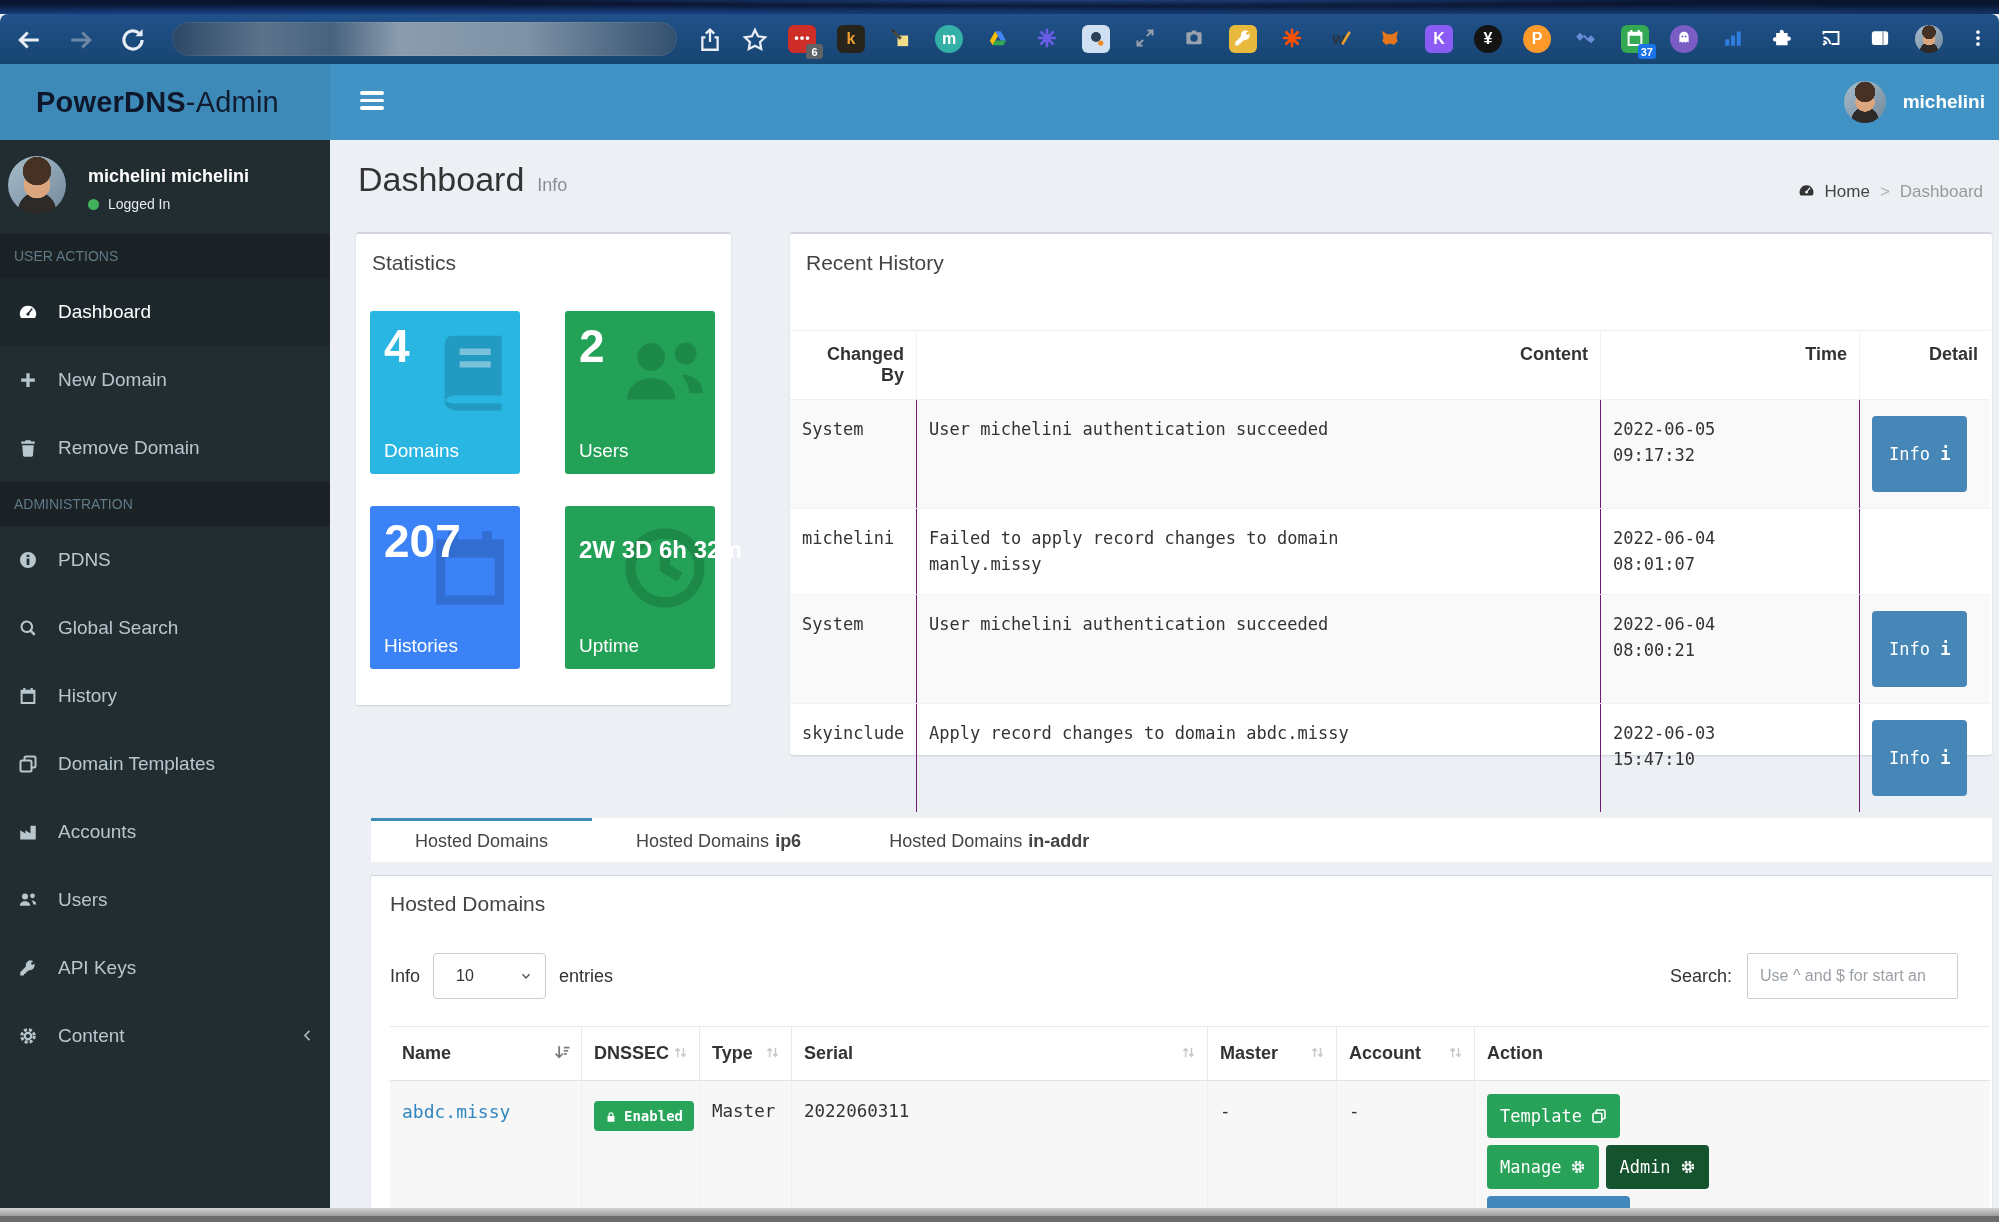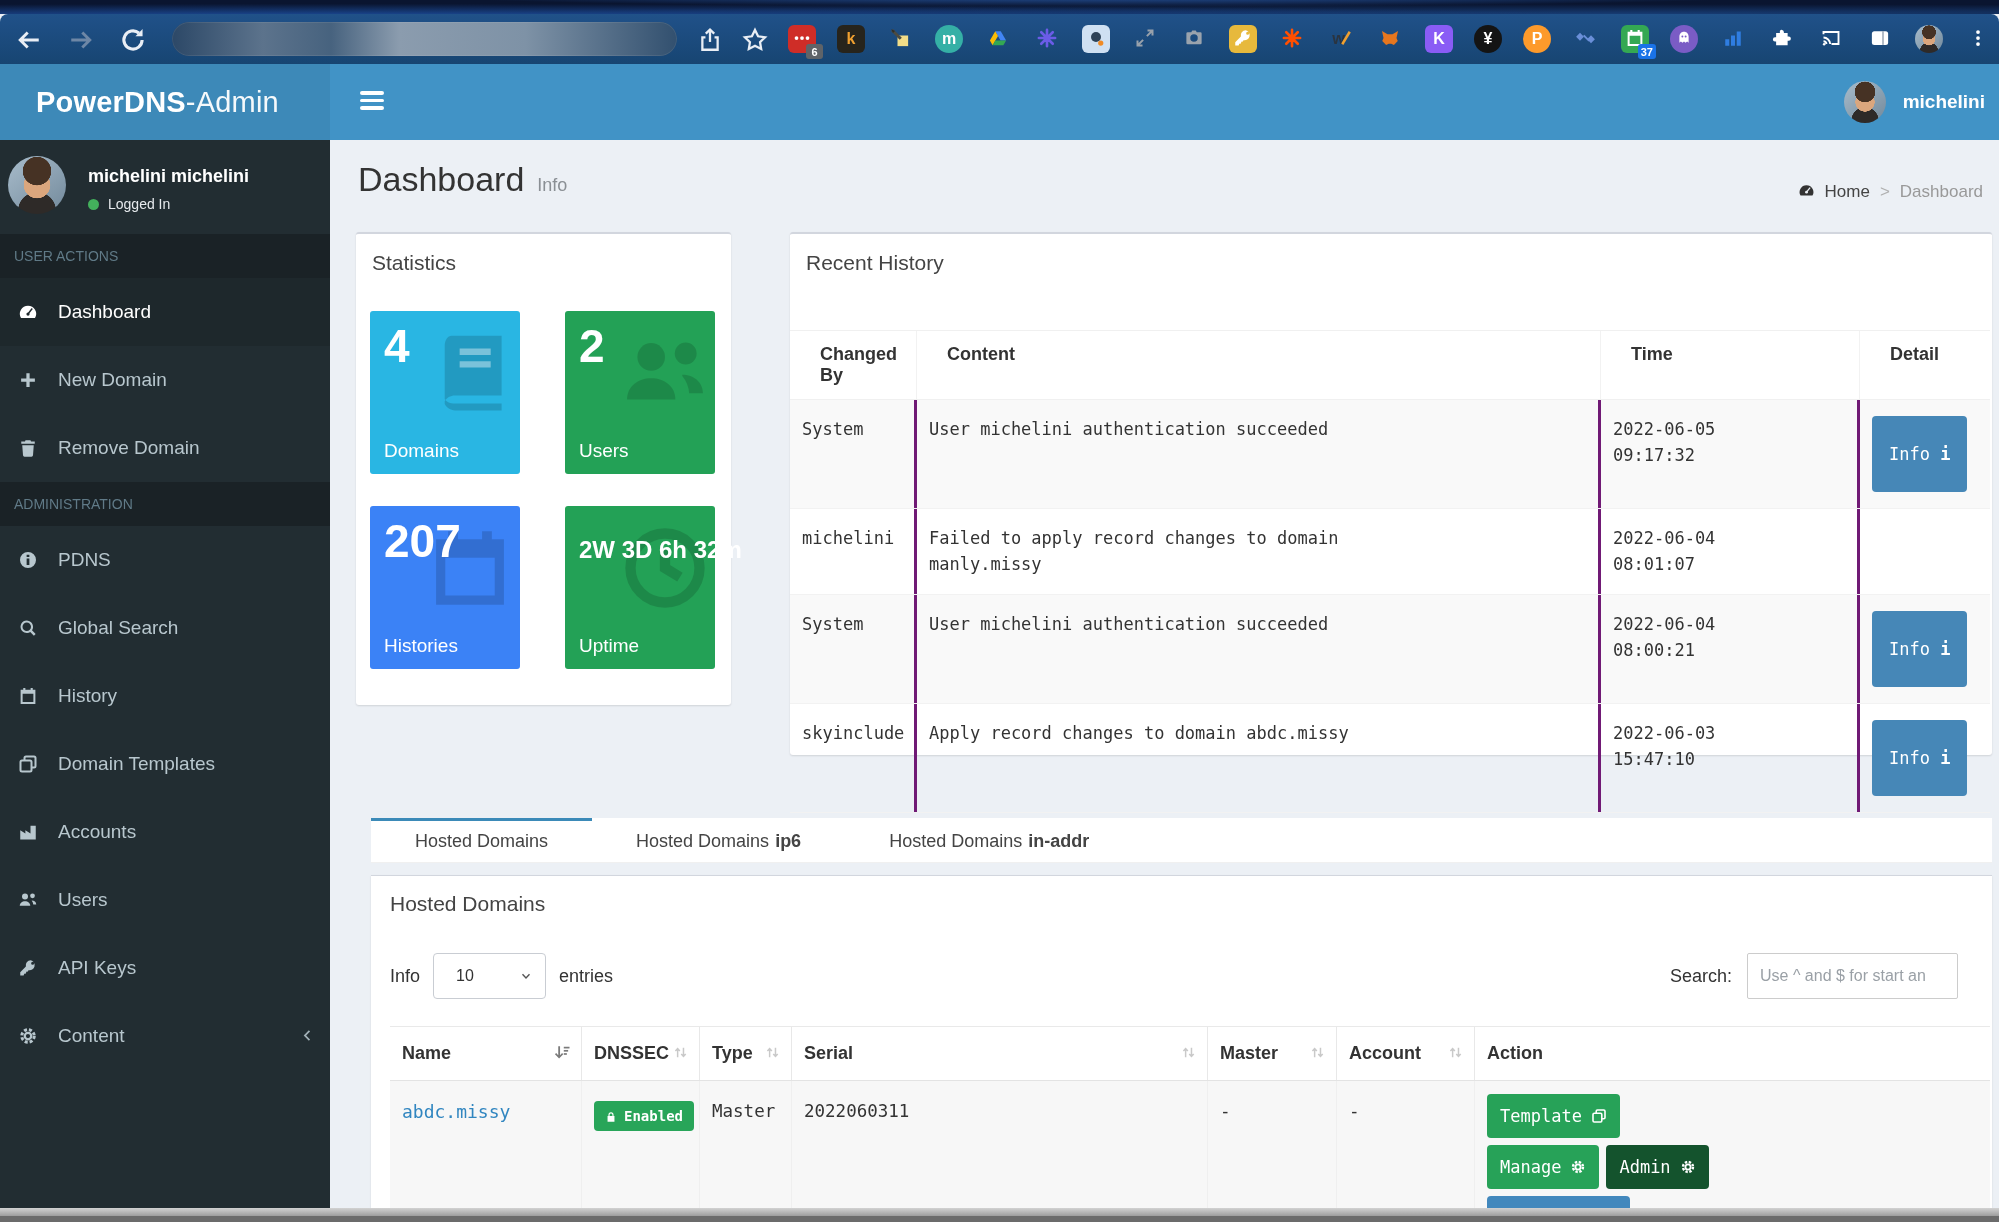--- a/index.html
+++ b/index.html
@@ -35,21 +35,21 @@
     font-size:11px; font-weight:bold; color:#fff; border-radius:3px; display:flex;
     align-items:center; justify-content:center; padding:0 3px; }
   .avatar-photo { border-radius:50%;
     background: radial-gradient(circle at 50% 26%, #463224 0 27%, transparent 28%),
                 radial-gradient(circle at 50% 50%, #dba67d 0 32%, transparent 33%),
                 radial-gradient(circle at 50% 95%, #2e2a28 0 30%, transparent 31%),
                 linear-gradient(140deg,#a8bccb,#72899b); }
 
   
   .app-header { position:absolute; top:64px; left:0; right:0; height:76px; display:flex; }
-  .brand { width:330px; background:#3d89b8; color:#ffffff; font-size:29px; display:flex;
+  .brand { width:330px; background:#3d89b8; color:#0f172a; font-size:29px; display:flex;
     align-items:center; padding-left:36px; letter-spacing:0.2px; }
   .brand b { font-weight:bold; }
   .brand span { font-weight:300; opacity:0.95; }
   .navbar { flex:1; background:#4193c6; position:relative; }
   .hamburger { position:absolute; left:30px; top:27px; width:24px; height:20px; cursor:pointer; }
   .hamburger i { display:block; height:3.5px; background:#fff; border-radius:2px; margin-bottom:4.2px; }
   .nav-user { position:absolute; right:14px; top:0; height:76px; display:flex; align-items:center; gap:17px; }
   .nav-user .avatar-photo { width:42px; height:42px; }
   .nav-user-name { color:#fff; font-weight:bold; font-size:19px; }
 
@@ -90,25 +90,25 @@
   .stat-value { font-size:46px; font-weight:bold; padding:8px 0 0 14px; position:relative; z-index:2; }
   .stat-value.small { font-size:24px; padding-top:30px; white-space:nowrap; }
   .stat-label { position:absolute; left:14px; bottom:12px; font-size:19px; z-index:2; }
   .stat-icon { position:absolute; right:4px; top:16px; z-index:1; color:rgba(0,0,0,0.15); }
   .stat-icon .ic { width:92px; height:92px; }
 
   .history-box { left:790px; top:232px; width:1202px; height:523px; }
   .h-table { position:absolute; left:0; top:96px; width:1200px; }
   .h-hrow, .h-row { display:grid; grid-template-columns:127px 684px 259px 130px; }
   .h-hrow { border-top:1px solid #f0f0f0; border-bottom:1px solid #f0f0f0; }
-  .h-th { font-size:18px; font-weight:bold; color:#333; padding:13px 30px; border-right:1px solid #f2f2f2; }
+  .h-th { font-size:18px; font-weight:bold; color:#333; padding:13px 12px; border-right:1px solid #f2f2f2;text-align:right; }
   .h-th:last-child { border-right:none; }
   .h-row { border-bottom:1px solid #f2f2f2; }
   .h-row.odd { background:#f9f9f9; }
-  .h-cell { font-size:17px; color:#333; padding:16px 12px; line-height:1.55; border-right:3px solid #701a75; }
+  .h-cell { font-size:17px; color:#333; padding:16px 12px; line-height:1.55; border-right:1px solid #701a75; }
   .h-cell:last-child { border-right:none; }
   .btn-info-detail { border:none; color:#fff; font-size:17px; padding:28px 17px; border-radius:4px;
     cursor:pointer; font-family:"DejaVu Sans Mono",monospace; }
 
   
   .tabs-strip { position:absolute; left:371px; top:818px; width:1621px; height:45px; background:#fff;
     display:flex; border-bottom:1px solid #f0f0f0; }
   .tab { padding:0 44px; display:flex; align-items:center; font-size:18px; color:#444; cursor:pointer;
     border-top:3px solid transparent; gap:6px; }
   .tab.active { border-top-color:#3b8ab8; }

